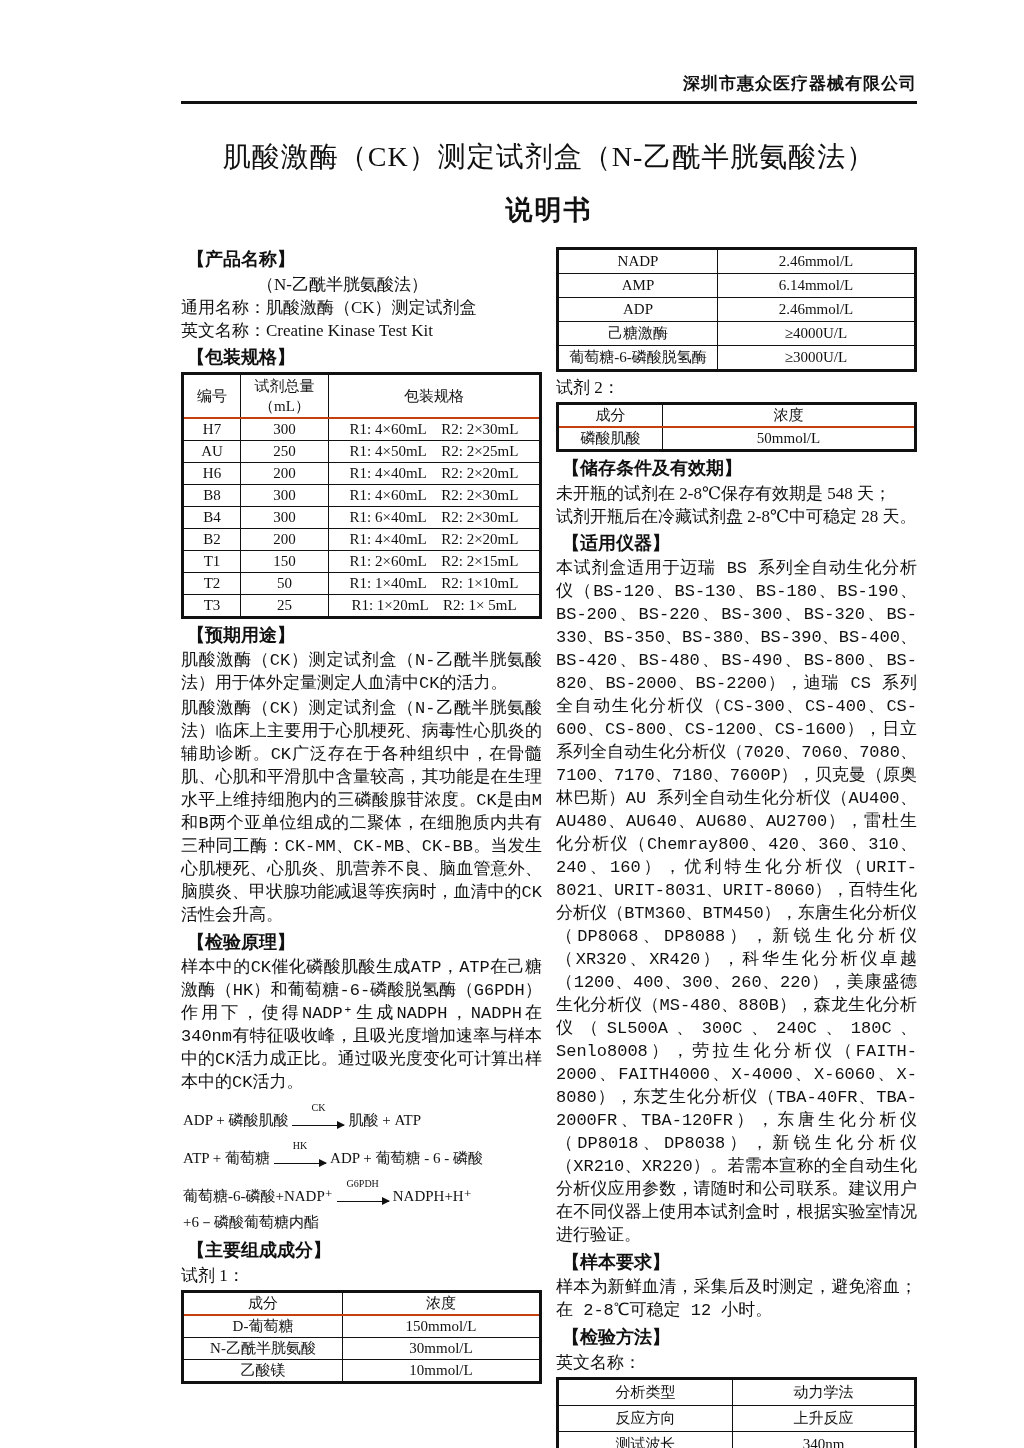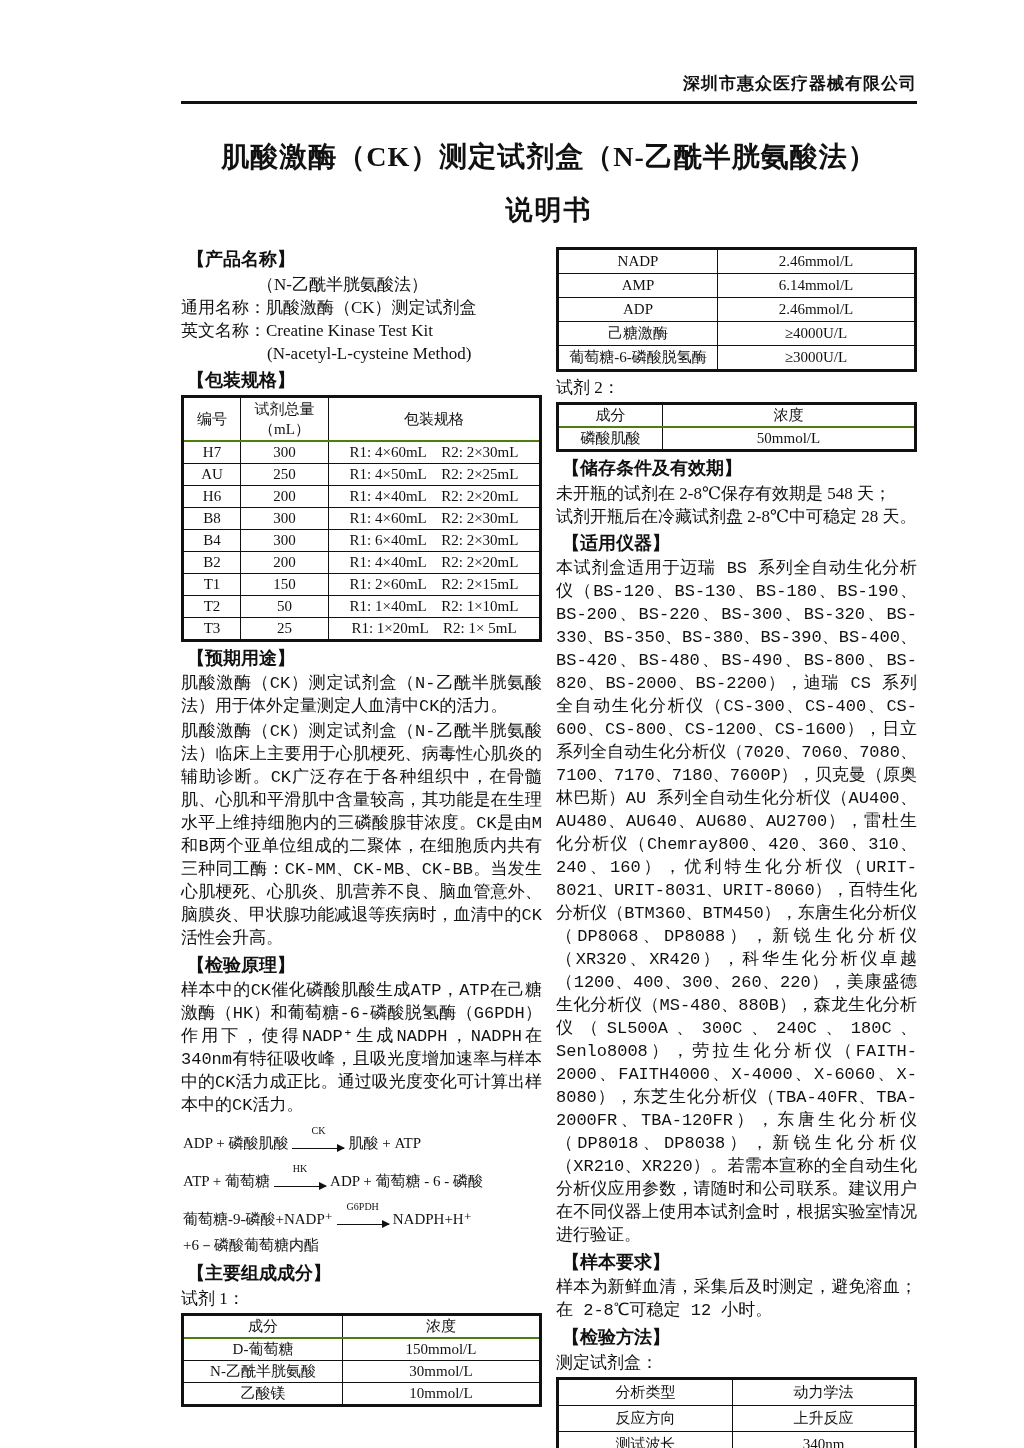--- a/index.html
+++ b/index.html
@@ -23,21 +23,21 @@
   }
   .company{
     text-align:right;
     font-weight:bold;
     font-size:17px;
     letter-spacing:1px;
   }
   .doc-title{
     margin-top:34px;
     text-align:center;
-    font-weight:bold;
+    font-weight:normal;
     font-size:28px;
     letter-spacing:1px;
   }
   .doc-subtitle{
     margin-top:16px;
     text-align:center;
     font-weight:bold;
     font-size:27px;
     letter-spacing:2px;
   }
@@ -89,21 +89,21 @@
   table{border-width:3px;}
   th, td{
     font-size:15px;
     font-weight:normal;
     text-align:center;
     padding:1px 2px;
     line-height:19px;
     overflow:hidden;
     white-space:nowrap;
   }
-  thead tr{border-bottom:2px solid #4d7c0f;}
+  thead tr{border-bottom:2px solid #c2410c;}
   .pack-table th{line-height:20px;}
   .pack-table col.c1{width:58px;}
   .pack-table col.c2{width:88px;}
   .reag1-table col.c1{width:160px;}
   .cont-table td{line-height:21px;}
   .cont-table col.c1{width:160px;}
   .reag2-table col.c1{width:105px;}
   .params-table td{line-height:23px;}
   .params-table col.c1{width:175px;}
   
@@ -157,21 +157,20 @@
   <div class="doc-subtitle">说明书</div>
 
   <div class="columns">
 
     <div class="col">
 
       <div class="sec-heading">【产品名称】</div>
       <div class="line indent-1">（N-乙酰半胱氨酸法）</div>
       <div class="line">通用名称：肌酸激酶（CK）测定试剂盒</div>
       <div class="line">英文名称：Creatine Kinase Test Kit</div>
-      <div class="line indent-2">(N-acetyl-L-cysteine Method)</div>
 
       <div class="sec-heading">【包装规格】</div>
       <table class="pack-table">
         <colgroup>
             <col class="c1">
             <col class="c2">
             <col>
           </colgroup>
         <thead>
           <tr>
@@ -240,21 +239,21 @@
       <p class="para">样本中的CK催化磷酸肌酸生成ATP，ATP在己糖激酶（HK）和葡萄糖-6-磷酸脱氢酶（G6PDH）作用下，使得NADP⁺生成NADPH，NADPH在340nm有特征吸收峰，且吸光度增加速率与样本中的CK活力成正比。通过吸光度变化可计算出样本中的CK活力。</p>
 
       <div class="equations">
         <div class="equation">
           <span>ADP + 磷酸肌酸</span><span class="rxn"><span class="enz">CK</span><span class="arr"></span></span><span>肌酸 + ATP</span>
         </div>
         <div class="equation">
           <span>ATP + 葡萄糖</span><span class="rxn"><span class="enz">HK</span><span class="arr"></span></span><span>ADP + 葡萄糖 - 6 - 磷酸</span>
         </div>
         <div class="equation mt6">
-          <span>葡萄糖-9-磷酸+NADP⁺</span><span class="rxn"><span class="enz">G6PDH</span><span class="arr"></span></span><span>NADPH+H⁺</span>
+          <span>葡萄糖-6-磷酸+NADP⁺</span><span class="rxn"><span class="enz">G6PDH</span><span class="arr"></span></span><span>NADPH+H⁺</span>
           <div class="eq-cont">+6－磷酸葡萄糖内酯</div>
         </div>
       </div>
 
       <div class="sec-heading">【主要组成成分】</div>
       <div class="sub-label">试剂 1：</div>
       <table class="reag1-table">
         <colgroup>
             <col class="c1">
             <col>
@@ -338,21 +337,21 @@
       <div class="line">未开瓶的试剂在 2-8℃保存有效期是 548 天；</div>
       <div class="line">试剂开瓶后在冷藏试剂盘 2-8℃中可稳定 28 天。</div>
 
       <div class="sec-heading">【适用仪器】</div>
       <p class="para">本试剂盒适用于迈瑞 BS 系列全自动生化分析仪（BS-120、BS-130、BS-180、BS-190、BS-200、BS-220、BS-300、BS-320、BS-330、BS-350、BS-380、BS-390、BS-400、BS-420、BS-480、BS-490、BS-800、BS-820、BS-2000、BS-2200），迪瑞 CS 系列全自动生化分析仪（CS-300、CS-400、CS-600、CS-800、CS-1200、CS-1600），日立系列全自动生化分析仪（7020、7060、7080、7100、7170、7180、7600P），贝克曼（原奥林巴斯）AU 系列全自动生化分析仪（AU400、AU480、AU640、AU680、AU2700），雷杜生化分析仪（Chemray800、420、360、310、240、160），优利特生化分析仪（URIT-8021、URIT-8031、URIT-8060），百特生化分析仪（BTM360、BTM450），东唐生化分析仪（DP8068、DP8088），新锐生化分析仪（XR320、XR420），科华生化分析仪卓越（1200、400、300、260、220），美康盛德生化分析仪（MS-480、880B），森龙生化分析仪（SL500A、300C、240C、180C、Senlo8008），劳拉生化分析仪（FAITH-2000、FAITH4000、X-4000、X-6060、X-8080），东芝生化分析仪（TBA-40FR、TBA-2000FR、TBA-120FR），东唐生化分析仪（DP8018、DP8038），新锐生化分析仪（XR210、XR220）。若需本宣称的全自动生化分析仪应用参数，请随时和公司联系。建议用户在不同仪器上使用本试剂盒时，根据实验室情况进行验证。</p>
 
       <div class="sec-heading">【样本要求】</div>
       <p class="para">样本为新鲜血清，采集后及时测定，避免溶血；在 2-8℃可稳定 12 小时。</p>
 
       <div class="sec-heading">【检验方法】</div>
-      <div class="sub-label">测定试剂盒：</div>
+      <div class="sub-label">英文名称：</div>
       <table class="params-table">
         <colgroup>
             <col class="c1">
             <col>
           </colgroup>
         <tbody>
             <tr>
               <td>分析类型</td>
               <td>动力学法</td>
             </tr>

